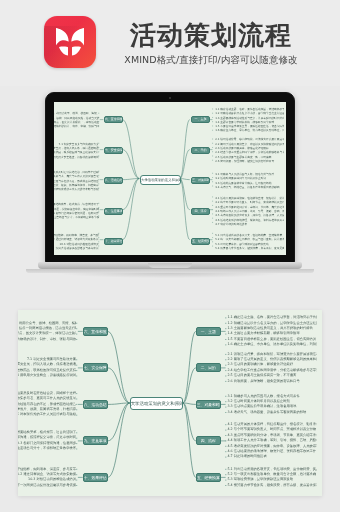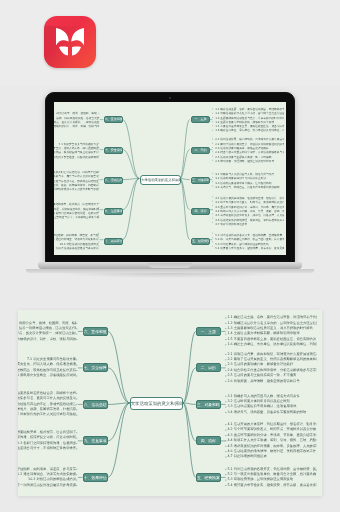--- a/index.html
+++ b/index.html
@@ -130,20 +130,22 @@
       <svg width="34" height="32" viewBox="0 0 34 32">
         <path d="M3 2 C3 2 11 3 14 9 C15.4 11.8 15.6 14 15.6 15.6
                  C15.6 15.6 12 13.4 8.5 14.6 C4.6 15.9 3 19.6 3 19.6 Z" fill="#ffffff"></path>
         <path d="M31 2 C31 2 23 3 20 9 C18.6 11.8 18.4 14 18.4 15.6
                  C18.4 15.6 22 13.4 25.5 14.6 C29.4 15.9 31 19.6 31 19.6 Z" fill="#ffffff"></path>
         <path d="M6 21 C6 21 8.5 29 15 29.6 L15 21.2 C15 21.2 11 20 6 21 Z" fill="#ffffff"></path>
         <path d="M28 21 C28 21 25.5 29 19 29.6 L19 21.2 C19 21.2 23 20 28 21 Z" fill="#ffffff"></path>
       </svg>
     </div>
     <div class="title-wrap">
+      <div class="title">活动策划流程</div>
+      <div class="subtitle">XMIND格式/直接打印/内容可以随意修改</div>
     </div>
   </div>
 
   <div class="laptop">
     <div class="lid">
       <div class="cam"></div>
       <div class="screen">
         <div class="mm sm" id="map-small">
             <svg viewBox="0 0 234 155" preserveAspectRatio="none">
               <path d="M126.945,77.5 C131.42024999999998,77.5 131.9175,17.825 136.89,17.825" fill="none" stroke="#3f7a6e" stroke-width="0.55" opacity="0.92"></path>

